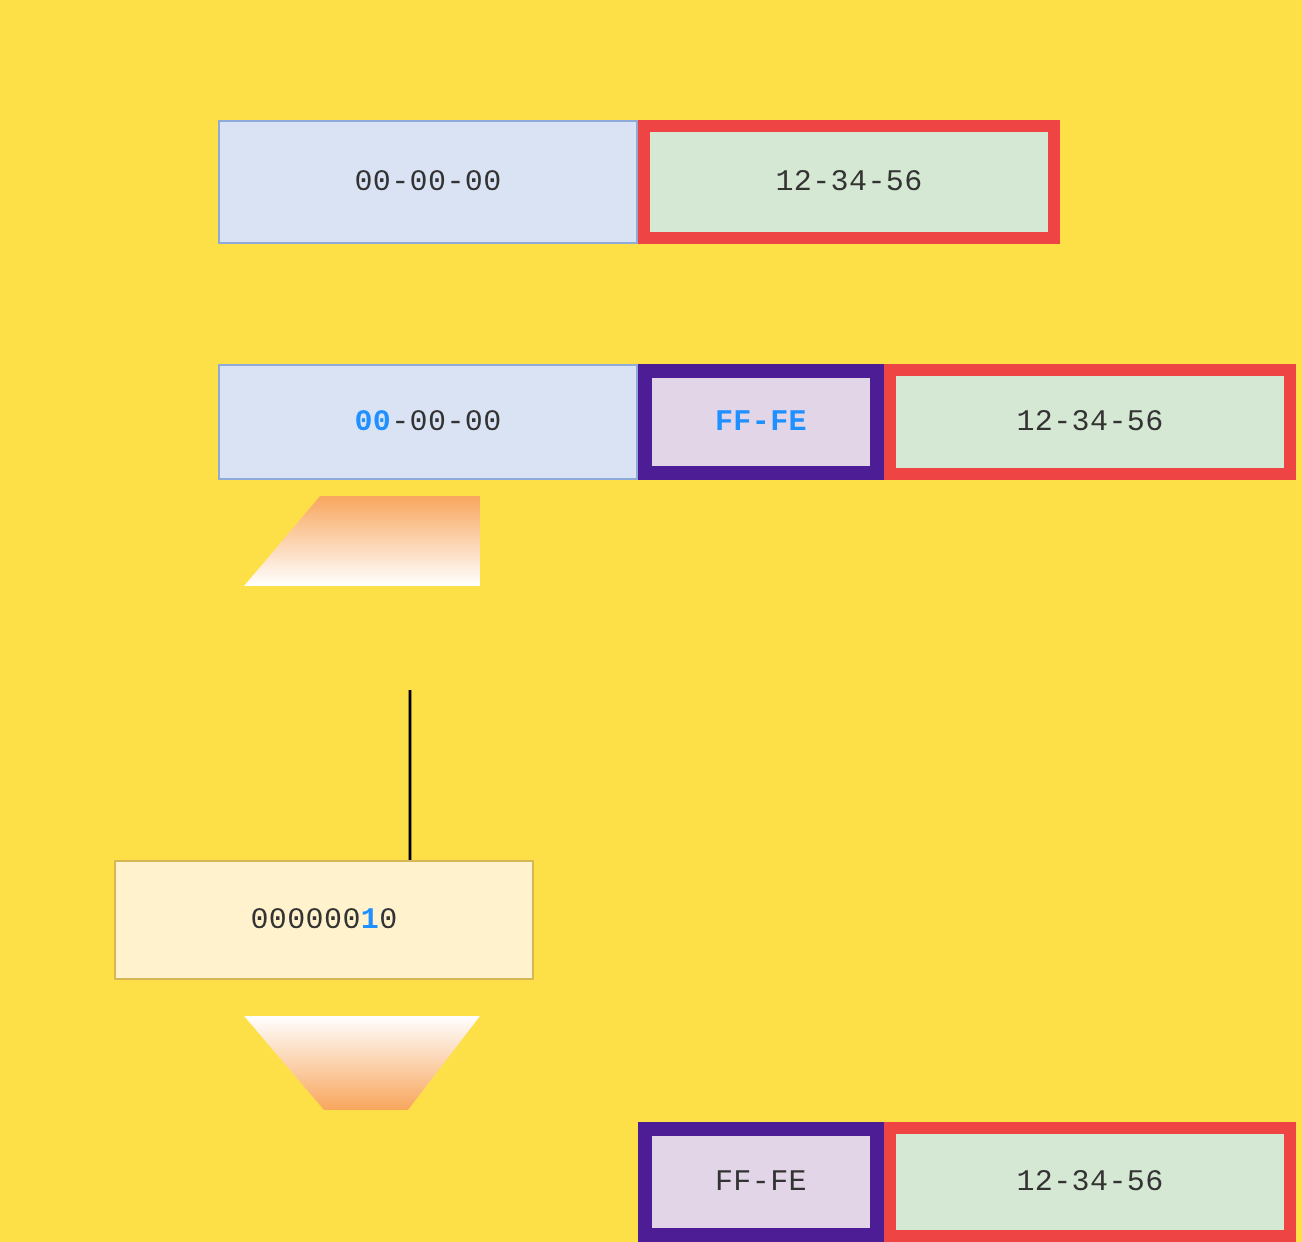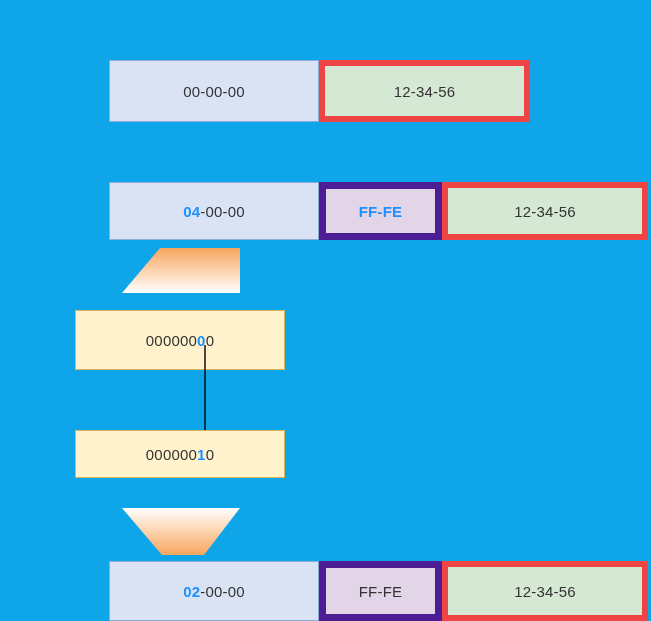--- a/index.html
+++ b/index.html
@@ -4,22 +4,22 @@
 <style>
   html, body {
     margin: 0;
     padding: 0;
     background: #000000;
   }
   #canvas {
     position: relative;
     width: 651px;
     height: 621px;
-    background: #0ea5e9;
-    font-family: Liberation Sans, sans-serif;
+    background: #fde047;
+    font-family: Liberation Mono, monospace;
     overflow: hidden;
   }
   .seg {
     position: absolute;
     box-sizing: border-box;
     display: flex;
     align-items: center;
     justify-content: center;
     font-size: 15px;
     color: #333333;
@@ -68,21 +68,21 @@
     </span>
   </div>
   <div class="seg seg-green" style="left:319px; top:60px; width:211px; height:62px;">
     <span>
       <span class="bold-blue"></span><span>12-34-56</span>
     </span>
   </div>
 
   <div class="seg seg-blue" style="left:109px; top:182px; width:210px; height:58px;">
     <span>
-      <span class="bold-blue">04</span><span>-00-00</span>
+      <span class="bold-blue">00</span><span>-00-00</span>
     </span>
   </div>
   <div class="seg seg-purple" style="left:319px; top:182px; width:123px; height:58px;">
     <span>
       <span class="bold-blue">FF-FE</span><span></span>
     </span>
   </div>
   <div class="seg seg-green" style="left:442px; top:182px; width:206px; height:58px;">
     <span>
       <span class="bold-blue"></span><span>12-34-56</span>
@@ -92,52 +92,42 @@
   <svg class="trap" style="left:118px; top:248px;" width="130" height="46" viewBox="0 0 130 46">
     <defs>
       <linearGradient id="gradDown" x1="0" y1="0" x2="0" y2="1">
         <stop offset="0%" stop-color="#f8a65d"></stop>
         <stop offset="100%" stop-color="#ffffff"></stop>
       </linearGradient>
     </defs>
     <polygon points="42,0 122,0 122,45 4,45" fill="url(#gradDown)"></polygon>
   </svg>
 
-  <div class="seg seg-yellow" style="left:75px; top:310px; width:210px; height:60px;">
-    <span>
-      <span>000000</span><span class="hl">0</span><span>0</span>
-    </span>
-  </div>
 
   <svg class="connector" style="left:194px; top:345px;" width="22" height="110" viewBox="0 0 22 110">
     <line x1="11" y1="0" x2="11" y2="98" stroke="#000000" stroke-width="1.4"></line>
     <polygon points="11,107 6,94 16,94" fill="#000000"></polygon>
   </svg>
 
-  <div class="seg seg-yellow" style="left:75px; top:430px; width:210px; height:48px;">
+  <div class="seg seg-yellow" style="left:57px; top:430px; width:210px; height:60px;">
     <span>
       <span>000000</span><span class="hl">1</span><span>0</span>
     </span>
   </div>
 
   <svg class="trap" style="left:118px; top:508px;" width="130" height="48" viewBox="0 0 130 48">
     <defs>
       <linearGradient id="gradUp" x1="0" y1="0" x2="0" y2="1">
         <stop offset="0%" stop-color="#ffffff"></stop>
         <stop offset="100%" stop-color="#f8a65d"></stop>
       </linearGradient>
     </defs>
     <polygon points="4,0 122,0 86,47 44,47" fill="url(#gradUp)"></polygon>
   </svg>
 
-  <div class="seg seg-blue" style="left:109px; top:561px; width:210px; height:60px;">
-    <span>
-      <span class="bold-blue">02</span><span>-00-00</span>
-    </span>
-  </div>
   <div class="seg seg-purple" style="left:319px; top:561px; width:123px; height:60px;">
     <span>
       <span class="bold-blue"></span><span>FF-FE</span>
     </span>
   </div>
   <div class="seg seg-green" style="left:442px; top:561px; width:206px; height:60px;">
     <span>
       <span class="bold-blue"></span><span>12-34-56</span>
     </span>
   </div>

